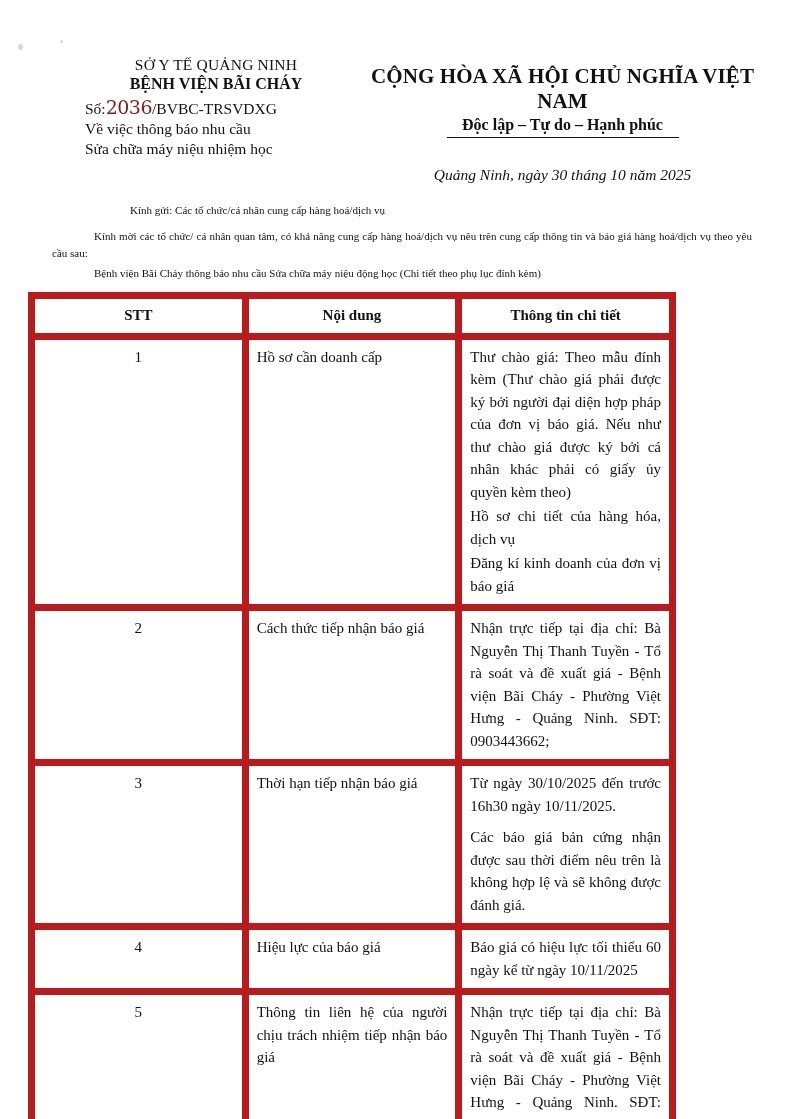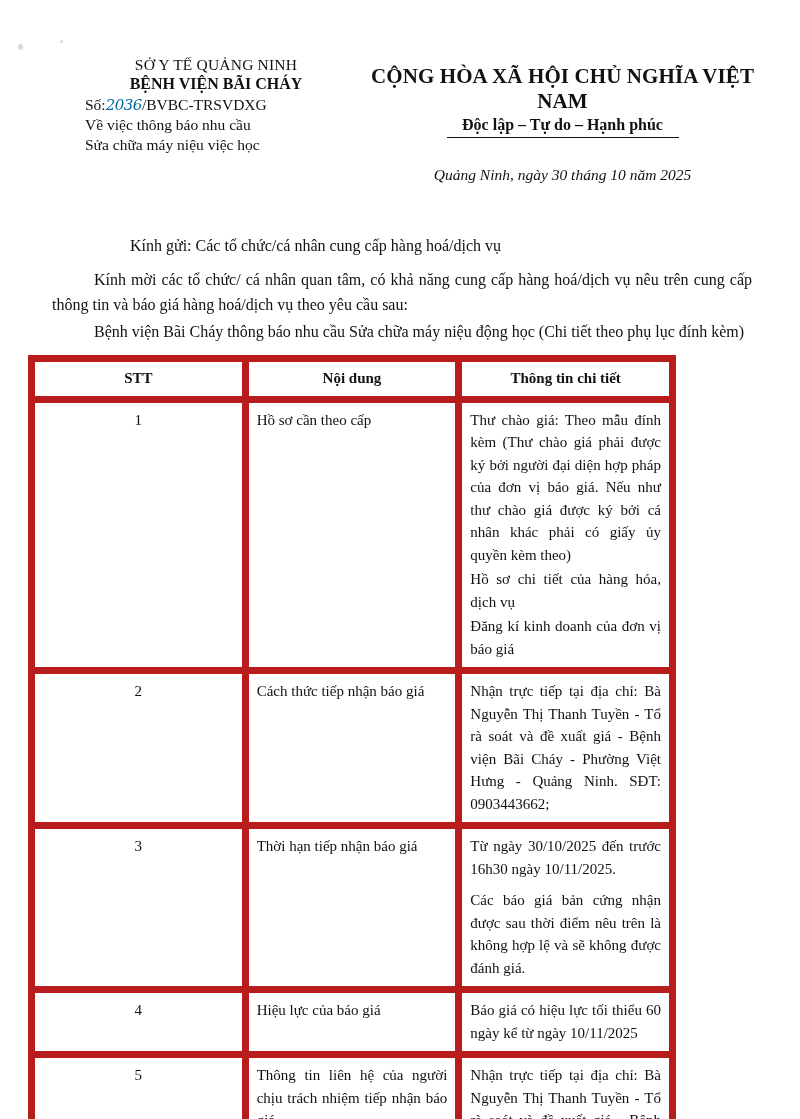--- a/index.html
+++ b/index.html
@@ -52,23 +52,22 @@
     padding-right: 18px;
     margin-top: 1px;
   }
   .sohieu {
     font-size: 15.5px;
     margin-top: 3px;
     white-space: nowrap;
   }
   .sohieu .handwritten {
     font-family: "DejaVu Serif", serif;
-    font-style: italic;
-    color: #0369a1;
-    font-size: 15px;
+    color: #7f1d1d;
+    font-size: 19px;
     letter-spacing: -0.5px;
   }
   .vv1, .vv2 {
     font-size: 15.5px;
     margin-top: 2px;
   }
   .natl1 {
     font-size: 21px;
     font-weight: bold;
     letter-spacing: 0.1px;
@@ -87,22 +86,22 @@
   }
   .place-date {
     font-style: italic;
     font-size: 15.5px;
     margin-top: 28px;
   }
 
   
   .body {
     padding: 0 48px 0 52px;
-    margin-top: 50px;
-    font-size: 16px;
+    margin-top: 18px;
+    font-size: 11px;
     line-height: 1.55;
   }
   .p-indent {
     text-indent: 42px;
     text-align: justify;
     margin: 0 0 3px 0;
   }
   .p-kinhgui {
     text-indent: 78px;
     margin: 0 0 9px 0;
@@ -165,21 +164,21 @@
   <div class="header">
     <div class="hdr-left">
       <div class="org1">SỞ Y TẾ QUẢNG NINH</div>
       <div class="org2">
         <span>BỆNH VIỆN BÃI CHÁY</span>
       </div>
       <div class="sohieu">
         <span>Số:</span><span class="handwritten">2036</span><span>/BVBC-TRSVDXG</span>
       </div>
       <div class="vv1">Về việc thông báo nhu cầu</div>
-      <div class="vv2">Sửa chữa máy niệu việc học</div>
+      <div class="vv2">Sửa chữa máy niệu nhiệm học</div>
     </div>
     <div class="hdr-right">
       <div class="natl1">CỘNG HÒA XÃ HỘI CHỦ NGHĨA VIỆT NAM</div>
       <div class="natl2">Độc lập – Tự do – Hạnh phúc</div>
       <div class="natl2-underline"></div>
       <div class="place-date">Quảng Ninh, ngày 30 tháng 10 năm 2025</div>
     </div>
   </div>
 
   <div class="body">
@@ -192,21 +191,21 @@
     <thead>
       <tr>
         <th class="c-stt">STT</th>
         <th class="c-noidung">Nội dung</th>
         <th>Thông tin chi tiết</th>
       </tr>
     </thead>
     <tbody>
       <tr>
         <td class="c-stt">1</td>
-        <td class="c-noidung">Hồ sơ cần theo cấp</td>
+        <td class="c-noidung">Hồ sơ cần doanh cấp</td>
         <td class="c-chitiet">
           <p>Thư chào giá: Theo mẫu đính kèm (Thư chào giá phải được ký bởi người đại diện hợp pháp của đơn vị báo giá. Nếu như thư chào giá được ký bởi cá nhân khác phải có giấy ủy quyền kèm theo)</p>
           <p>Hồ sơ chi tiết của hàng hóa, dịch vụ</p>
           <p>Đăng kí kinh doanh của đơn vị báo giá</p>
         </td>
       </tr>
       <tr>
         <td class="c-stt">2</td>
         <td class="c-noidung">Cách thức tiếp nhận báo giá</td>
         <td class="c-chitiet">

